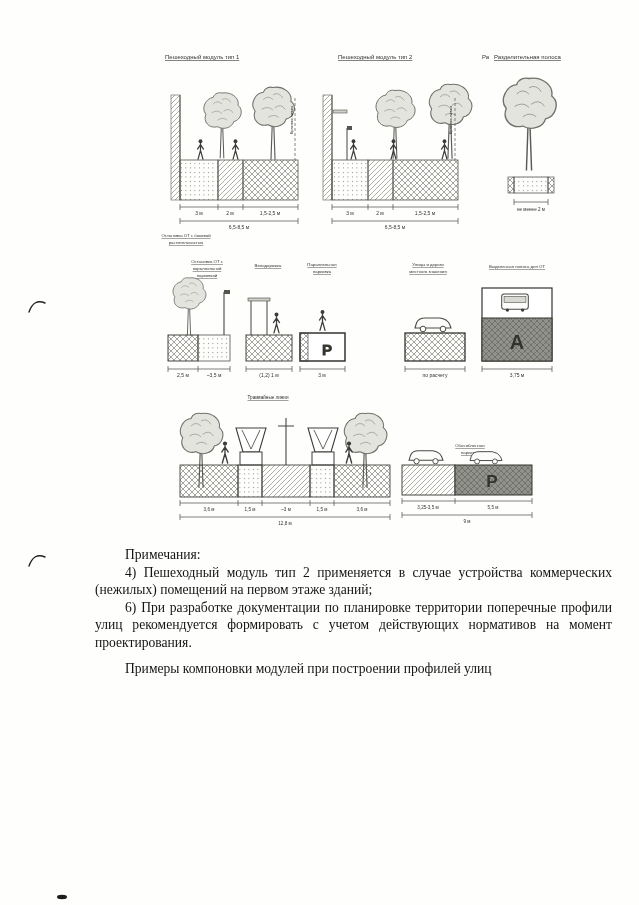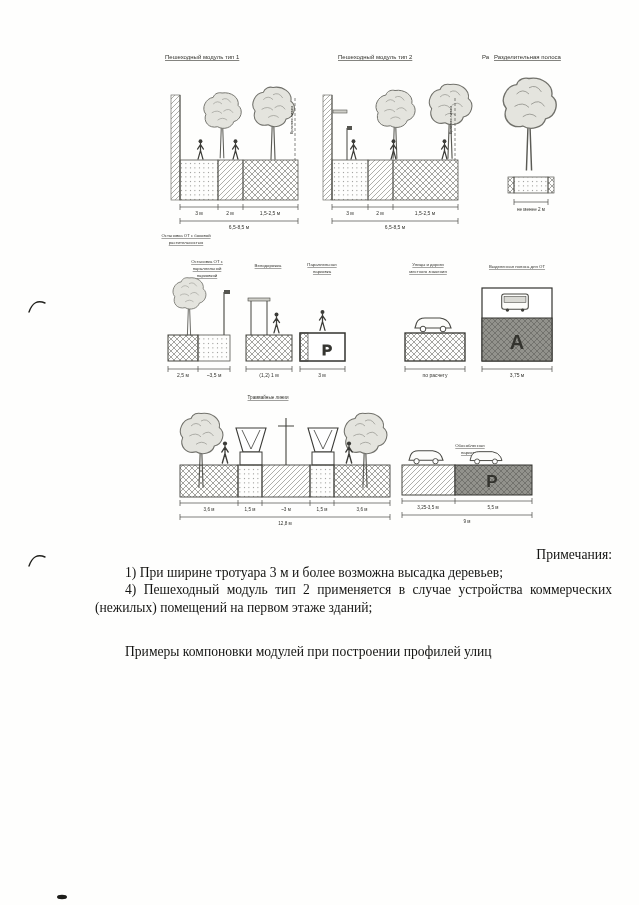--- a/index.html
+++ b/index.html
@@ -16,23 +16,23 @@
   .cen{text-anchor:middle}
   .ul{text-decoration:underline}
   .dimline{stroke:#4a4a45;stroke-width:0.7;fill:none}
   .wall{stroke:#55554f;stroke-width:1;fill:none}
   .letterP{font-family:"Liberation Sans",sans-serif;font-weight:bold;font-size:15px;fill:#c6c6c0;stroke:#3a3a36;stroke-width:0.8;text-anchor:middle}
   .letterW{font-family:"Liberation Sans",sans-serif;font-weight:bold;font-size:20px;fill:#f5f5f0;text-anchor:middle}
   .letterW2{font-family:"Liberation Sans",sans-serif;font-weight:bold;font-size:17px;fill:#f5f5f0;text-anchor:middle}
   .mark{stroke:#21211d;stroke-width:1.4;fill:none;stroke-linecap:round}
   .textblock{position:absolute;left:95px;width:517px;top:546px;font-size:13.6px;line-height:1.29;color:#141412;text-align:justify;z-index:2}
   .para{margin:0;text-indent:30px}
-  .para.heading{text-align:right}
+  .para.heading{text-align:left}
   .para.wide{word-spacing:5.5px}
-  .para.footer-line{margin-top:27px;text-align:left}
+  .para.footer-line{margin-top:9px;text-align:left}
 </style>
 </head>
 <body>
 
 <div class="page">
 
 <svg class="diagram-svg" width="639" height="905" viewBox="0 0 639 905">
   <defs>
     <pattern id="xh" width="6" height="6" patternUnits="userSpaceOnUse">
       <path d="M0 6 L6 0 M0 0 L6 6" stroke="#5a5a55" stroke-width="0.55"></path>
@@ -224,18 +224,18 @@
     <path class="dimline" d="M402 501 H532 M402 498 V504 M455 498 V504 M532 498 V504"></path>
     <text x="428" y="509" class="dims cen">3,25-3,5 м</text>
     <text x="493" y="509" class="dims cen">5,5 м</text>
     <path class="dimline" d="M402 515 H532 M402 512 V518 M532 512 V518"></path>
     <text x="467" y="523" class="dims cen">9 м</text>
   </g>
 </svg>
 
   <div class="textblock">
     <p class="para heading">Примечания:</p>
-    <p class="para">1) При ширине тротуара 3 м и более возможна высадка деревьев;</p>
     <p class="para">4) Пешеходный модуль тип 2 применяется в случае устройства коммерческих (нежилых) помещений на первом этаже зданий;</p>
+    <p class="para">6) При разработке документации по планировке территории поперечные профили улиц рекомендуется формировать с учетом действующих нормативов на момент проектирования.</p>
     <p class="para footer-line">Примеры компоновки модулей при построении профилей улиц</p>
   </div>
 
 </div>
 
 </body></html>

